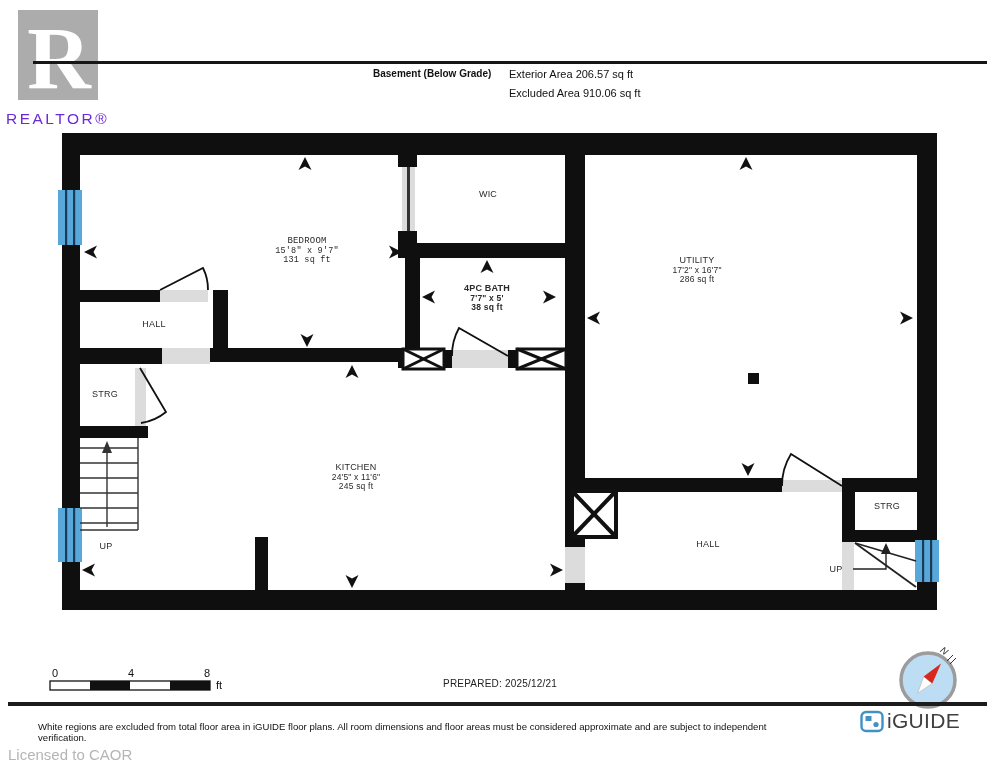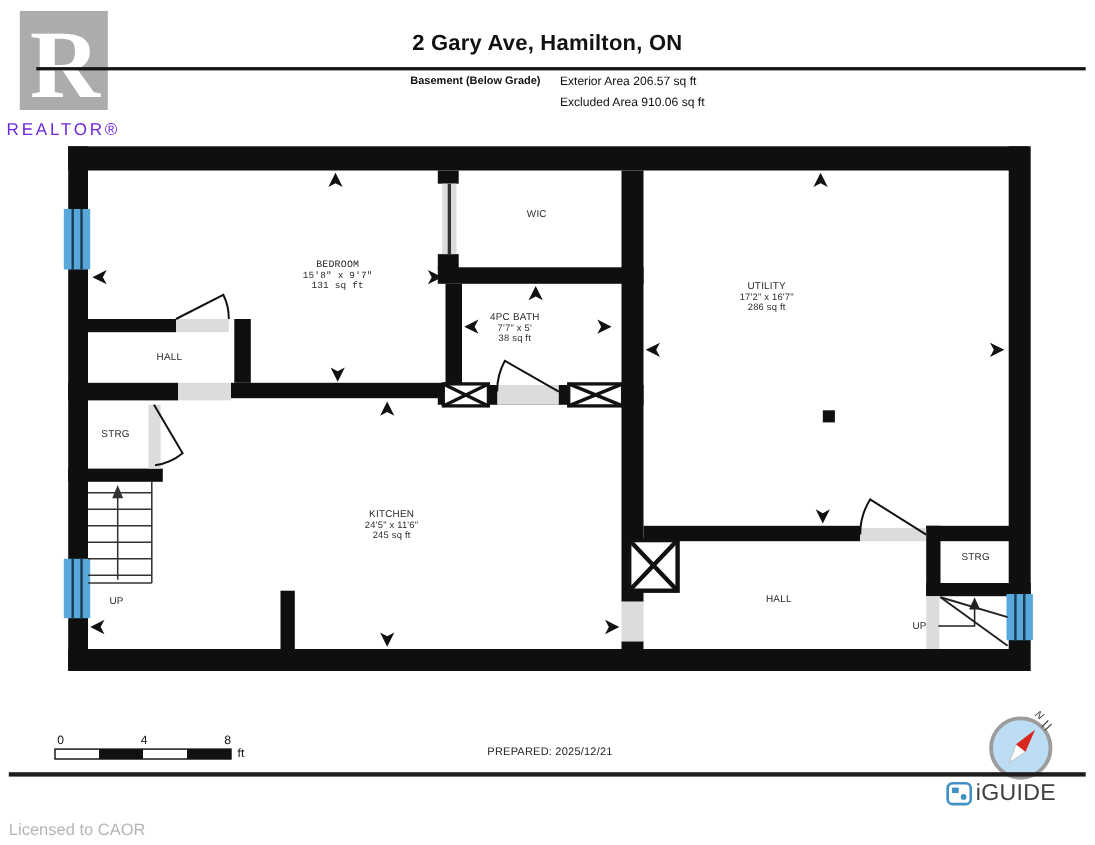--- a/index.html
+++ b/index.html
@@ -38,21 +38,20 @@
 <div class="page">
 
   <div class="abs realtor">
     <svg width="100" height="100" viewBox="0 0 100 100">
       <rect x="8" y="2" width="80" height="90" fill="#ACACAC"></rect>
       <text x="49" y="80" font-family="Liberation Serif, serif" font-size="88" font-weight="bold" fill="#ffffff" text-anchor="middle">R</text>
     </svg>
   </div>
   <div class="abs realtor-word">REALTOR®</div>
 
-  <div class="abs title">2 Gary Ave, Hamilton, ON</div>
   <div class="abs hline"></div>
   <div class="abs floor-label">Basement (Below Grade)</div>
   <div class="abs area1">Exterior Area 206.57 sq ft</div>
   <div class="abs area2">Excluded Area 910.06 sq ft</div>
 
   <svg class="abs plan" width="995" height="768" viewBox="0 0 995 768">
     <defs>
       <path id="dart" d="M0,0 L6.5,13 L0,9.5 L-6.5,13 Z" fill="#111"></path>
     </defs>
 
@@ -188,21 +187,21 @@
   </svg>
 
   <div class="room-label" style="left:307px;top:237px;font-family:Liberation Mono, monospace;">
     <div class="rname">BEDROOM</div>
     <div>15'8" x 9'7"</div>
     <div>131 sq ft</div>
   </div>
   <div class="room-label" style="left:488px;top:190px;">
     <div class="rname">WIC</div>
   </div>
-  <div class="room-label" style="left:468px;top:284px;">
+  <div class="room-label" style="left:487px;top:284px;font-weight:bold;">
     <div class="rname">4PC BATH</div>
     <div>7'7" x 5'</div>
     <div>38 sq ft</div>
   </div>
   <div class="room-label" style="left:697px;top:256px;">
     <div class="rname">UTILITY</div>
     <div>17'2" x 16'7"</div>
     <div>286 sq ft</div>
   </div>
   <div class="room-label" style="left:154px;top:320px;">
@@ -230,20 +229,21 @@
   </div>
 
   <div class="scale-num" style="left:55px;top:667px;">0</div>
   <div class="scale-num" style="left:131px;top:667px;">4</div>
   <div class="scale-num" style="left:207px;top:667px;">8</div>
   <div class="abs scale-unit">ft</div>
   <div class="abs prepared">PREPARED: 2025/12/21</div>
   <div class="abs north">N</div>
 
   <div class="abs footline"></div>
+  <div class="abs disclaimer">White regions are excluded from total floor area in iGUIDE floor plans. All room dimensions and floor areas must be considered approximate and are subject to independent verification.</div>
   <div class="abs iguide">
     <svg width="24" height="23" viewBox="0 0 24 23">
       <rect x="1.5" y="2" width="21" height="19" rx="4.5" fill="none" stroke="#4191C5" stroke-width="2.4"></rect>
       <rect x="5.5" y="6" width="6" height="5" fill="#4191C5"></rect>
       <circle cx="16" cy="14.5" r="2.6" fill="#4191C5"></circle>
     </svg>
     <span>iGUIDE</span>
   </div>
   <div class="abs license">Licensed to CAOR</div>
 

